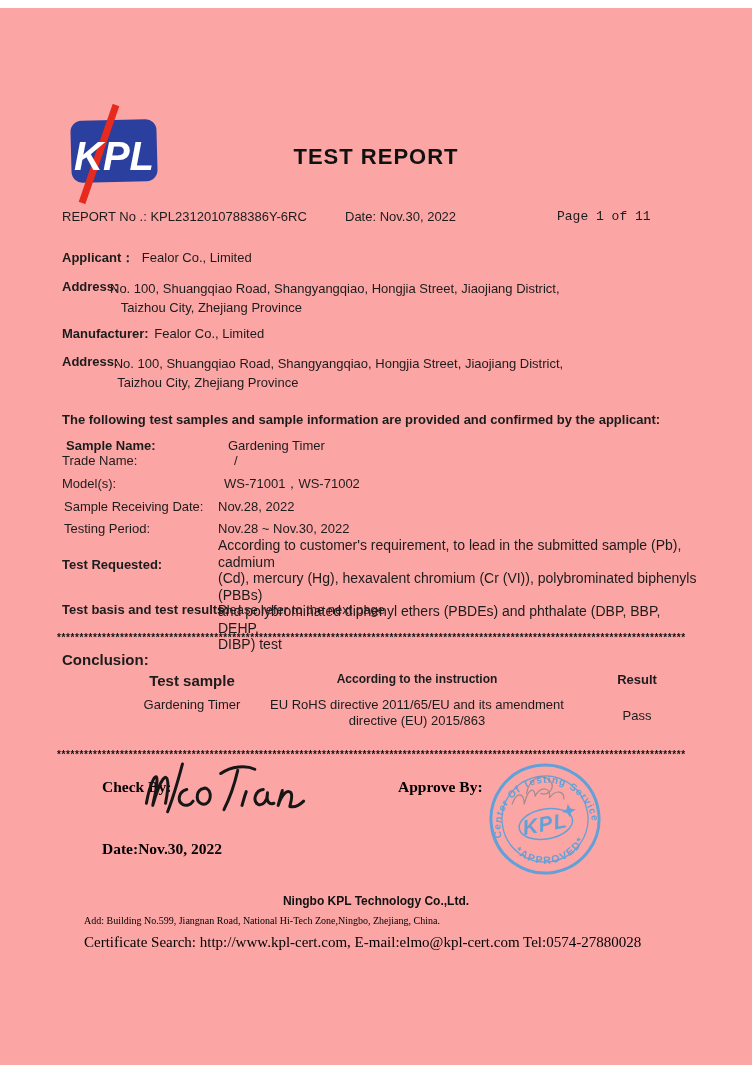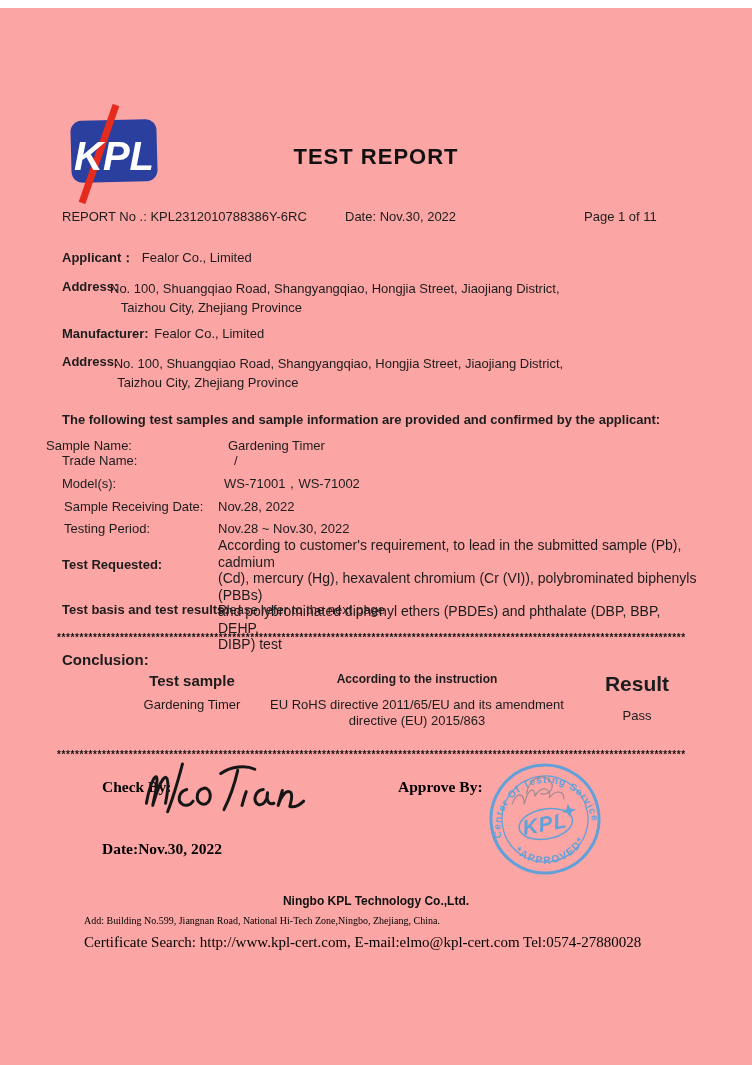--- a/index.html
+++ b/index.html
@@ -52,41 +52,41 @@
   <div class="abs title">TEST REPORT</div>
 
   <div class="abs meta" style="left:62px;">
     <span>REPORT No .:</span>
     <span>KPL2312010788386Y-6RC</span>
   </div>
   <div class="abs meta" style="left:345px;">
     <span>Date:</span>
     <span>Nov.30, 2022</span>
   </div>
-  <div class="abs meta" style="left:584px;">Page 1 of 11</div>
+  <div class="abs meta" style="left:557px;font-family:Liberation Mono, monospace;">Page 1 of 11</div>
 
   <div class="abs fs13" style="left:62px; top:242px;">
     <span class="b">Applicant：</span>
     <span style="margin-left:4px;">Fealor Co., Limited</span>
   </div>
   <div class="abs fs13 b" style="left:62px; top:271px;">Address:</div>
   <div class="abs fs13 prewrap" style="left:110px; top:271px; width:560px; line-height:19px;">No. 100, Shuangqiao Road, Shangyangqiao, Hongjia Street, Jiaojiang District,
    Taizhou City, Zhejiang Province</div>
 
   <div class="abs fs13" style="left:62px; top:318px;">
     <span class="b">Manufacturer:</span>
     <span style="margin-left:2px;">Fealor Co., Limited</span>
   </div>
   <div class="abs fs13 b" style="left:62px; top:346px;">Address:</div>
   <div class="abs fs13 prewrap" style="left:110px; top:346px; width:560px; line-height:19px;"> No. 100, Shuangqiao Road, Shangyangqiao, Hongjia Street, Jiaojiang District,
   Taizhou City, Zhejiang Province</div>
 
   <div class="abs fs13 b" style="left:62px; top:404px; width:640px;">The following test samples and sample information are provided and confirmed by the applicant:</div>
 
-  <div class="abs fs13" style="left:46px; top:430px;">Sample Name:</div>
+  <div class="abs fs13" style="left:66px; top:430px;font-weight:bold;">Sample Name:</div>
   <div class="abs fs13" style="left:228px; top:430px;">Gardening Timer</div>
 
   <div class="abs fs13" style="left:62px; top:445px;">Trade Name:</div>
   <div class="abs fs13" style="left:234px; top:445px;">/</div>
 
   <div class="abs fs13" style="left:62px; top:468px;">Model(s):</div>
   <div class="abs fs13" style="left:224px; top:468px;">WS-71001，WS-71002</div>
 
   <div class="abs fs13" style="left:64px; top:491px;">Sample Receiving Date:</div>
   <div class="abs fs13" style="left:218px; top:491px;">Nov.28, 2022</div>
@@ -102,21 +102,21 @@
 
   <div class="abs fs13 b" style="left:62px; top:594px;">Test basis and test results:</div>
   <div class="abs fs13" style="left:218px; top:594px;">Please refer to the next page</div>
 
   <div class="abs stars" style="top:624px;">********************************************************************************************************************************************************************</div>
 
   <div class="abs b" style="left:62px; top:643px; font-size:15px;">Conclusion:</div>
 
   <div class="abs col1 b" style="top:664px; font-size:15px;">Test sample</div>
   <div class="abs col2 b" style="top:664px; font-size:12px;">According to the instruction</div>
-  <div class="abs col3 b" style="top:664px; font-size:21px;">Result</div>
+  <div class="abs col3 b" style="top:664px; font-size:13px;">Result</div>
 
   <div class="abs col1 fs13" style="top:689px;">Gardening Timer</div>
   <div class="abs col2 fs13 preline" style="top:689px; line-height:16px;">EU RoHS directive 2011/65/EU and its amendment
 directive (EU) 2015/863</div>
   <div class="abs col3 fs13" style="top:700px;">Pass</div>
 
   <div class="abs stars" style="top:741px;">********************************************************************************************************************************************************************</div>
 
   <div class="abs sig-label" style="left:102px; top:770px;">Check By:</div>
 

